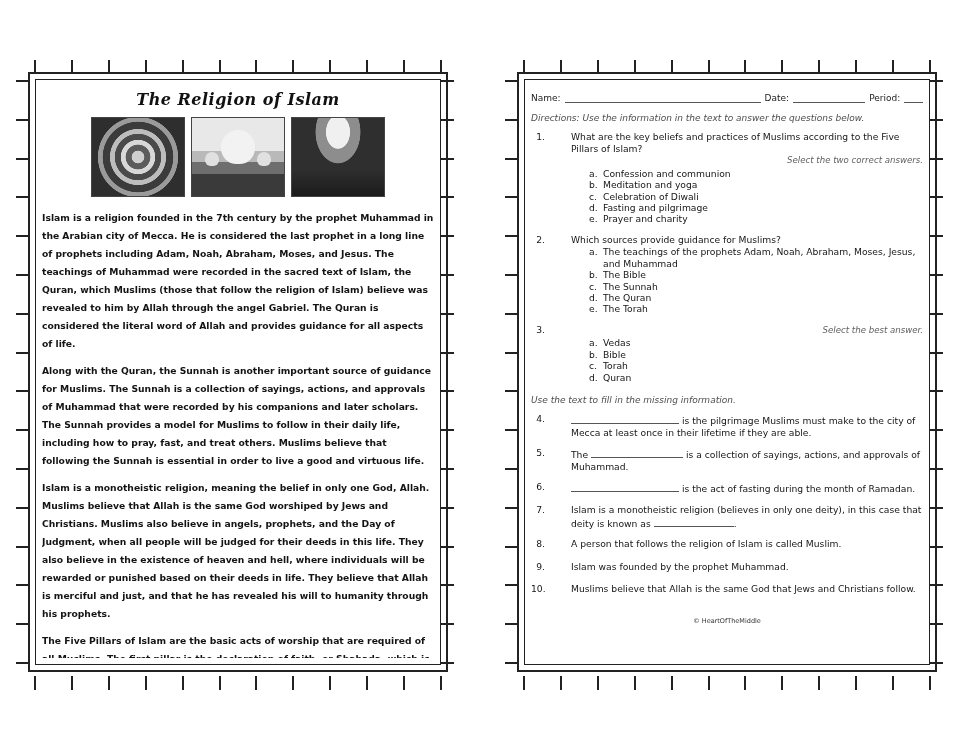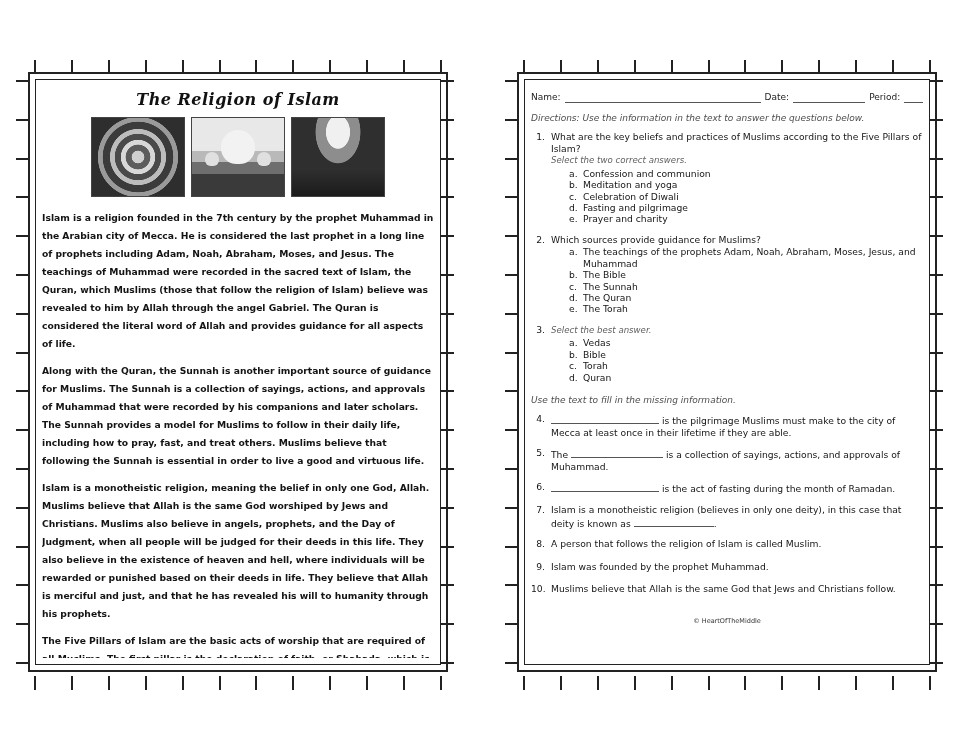--- a/index.html
+++ b/index.html
@@ -161,21 +161,21 @@
   .credit {
     text-align: center;
     font-size: 6.5px;
     color: #333;
     margin-top: 22px;
   }
 
   
   .name-line {
     display: flex;
-    align-items: flex-start;
+    align-items: center;
     font-size: 9px;
     gap: 4px;
     margin: 6px 0 10px 0;
     color: #222;
   }
   .name-line .lbl { white-space: nowrap; }
   .rule {
     border-bottom: 1px solid #555;
     flex: 0 0 auto;
     height: 10px;
@@ -202,27 +202,28 @@
     margin-bottom: 9px;
     color: #161616;
   }
   .qnum {
     width: 20px;
     flex: 0 0 20px;
     text-align: right;
     padding-right: 6px;
     box-sizing: border-box;
   }
-  .qbody { flex: 1 1 auto; }
+  .qbody { flex: 1 1 auto; margin-left: 20px; }
   .qprompt { margin: 0; }
   .select-note {
     font-size: 8.6px;
     font-style: italic;
     color: #5f5f5f;
     margin: 1px 0 0 0;
+    text-align: right;
   }
   .choices {
     list-style: none;
     margin: 1px 0 0 0;
     padding: 0 0 0 18px;
   }
   .choices li {
     display: flex;
     font-size: 9.2px;
     line-height: 11.4px;

